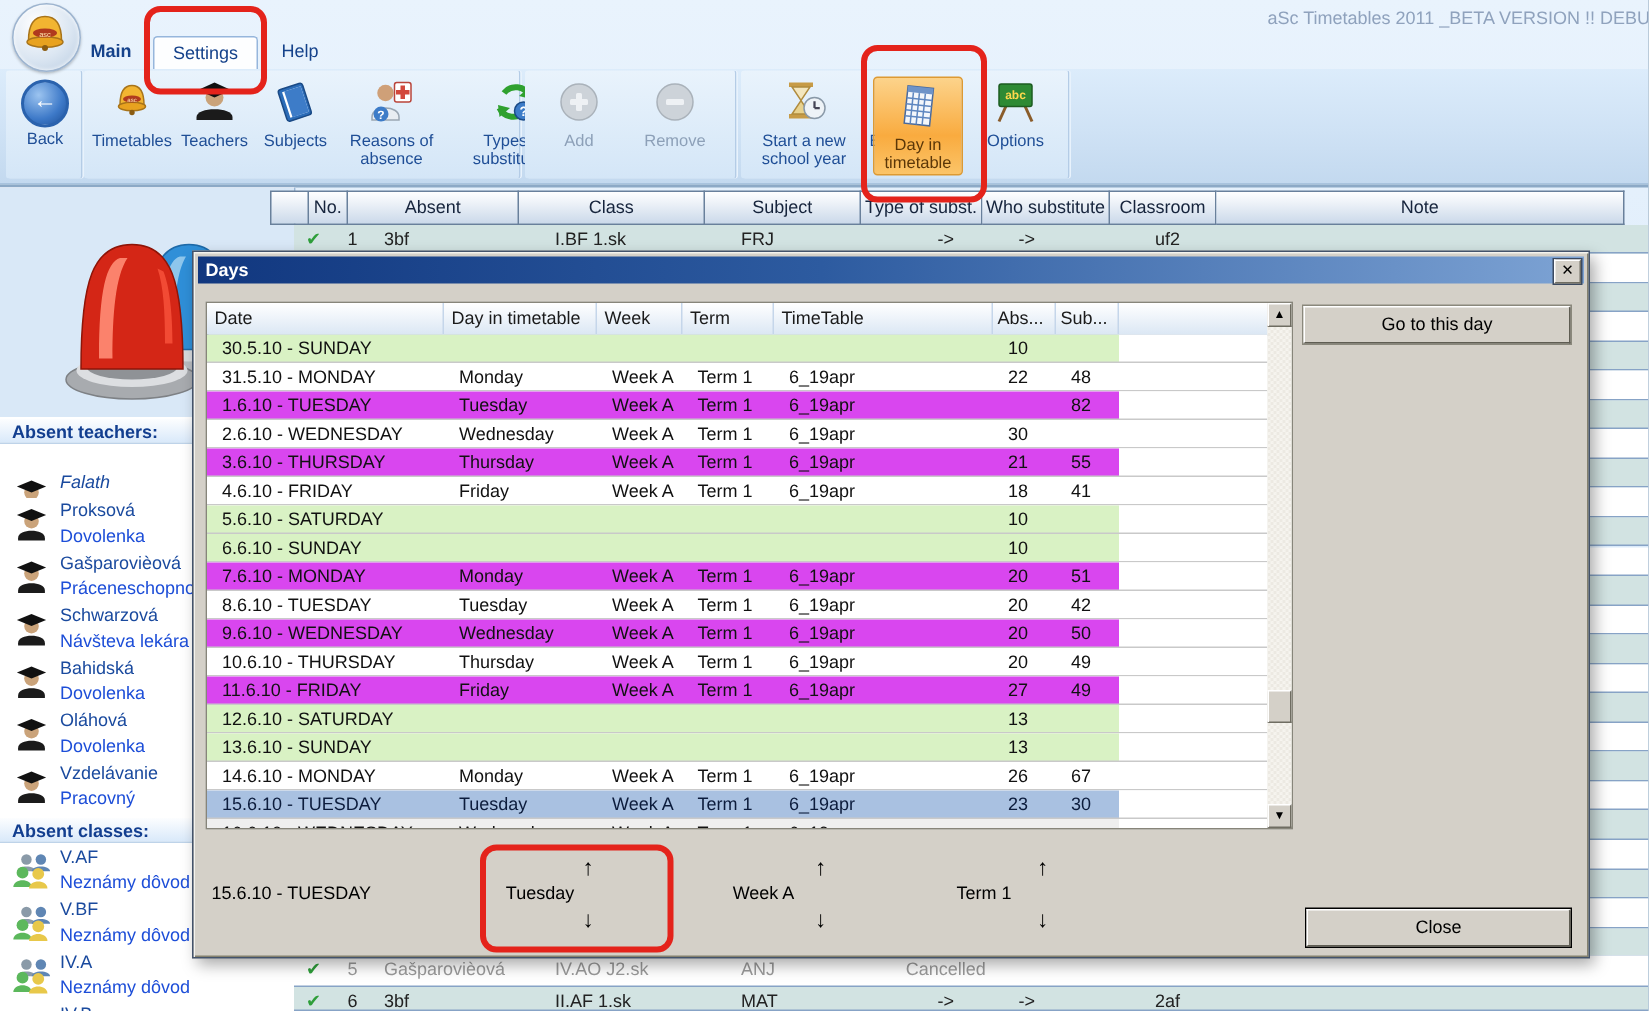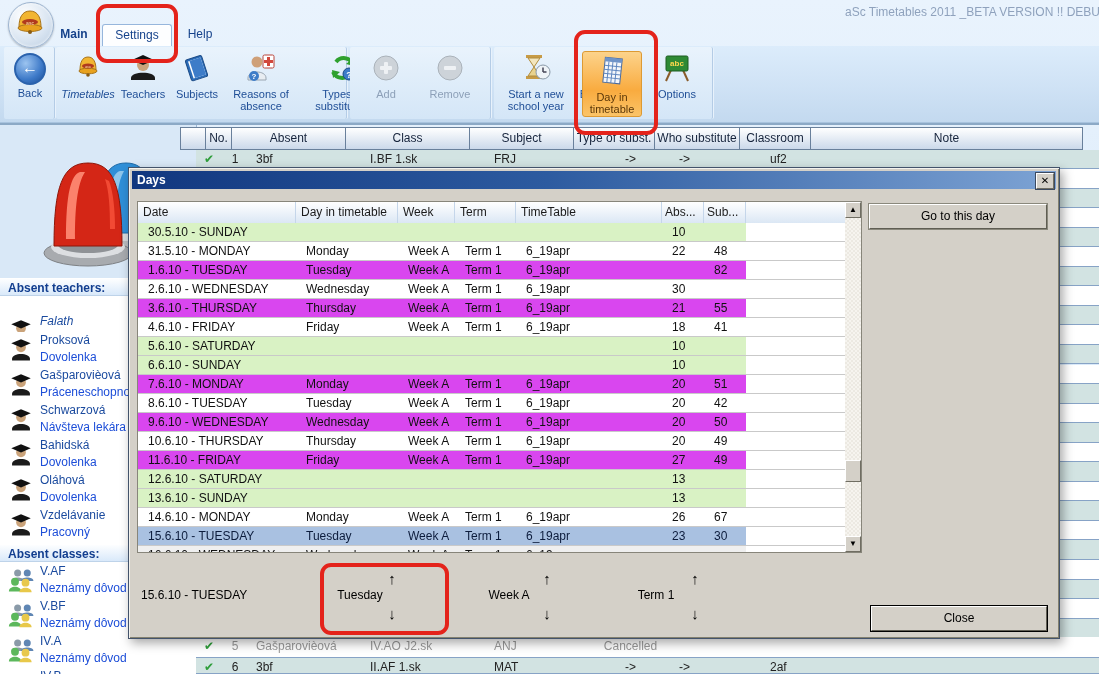--- a/index.html
+++ b/index.html
@@ -132,21 +132,21 @@
   </div>
 
   <div class="ribbon">
     <div class="rgroup g-back">
       <div class="rbtn" style="left:4px;width:44px;">
         <div class="back-circle">←</div>
         <span>Back</span>
       </div>
     </div>
     <div class="rgroup g-manage">
-      <div class="rbtn" style="left:4px;width:56px;font-style:italic;">
+      <div class="rbtn" style="left:4px;width:56px;">
         <span class="ric">
           <svg width="32" height="32" viewBox="0 0 32 32">
               <path d="M16 5 C10 5 8 11 8 18 L24 18 C24 11 22 5 16 5 Z" fill="#f2b531" stroke="#a8741a"></path>
               <ellipse cx="16" cy="19" rx="9" ry="2.8" fill="#e8a21f" stroke="#a8741a"></ellipse>
               <ellipse cx="16" cy="14" rx="6" ry="2.4" fill="#b03a1e"></ellipse>
               <text x="16" y="16" font-size="4" fill="#ffe9b0" text-anchor="middle">asc</text>
               <circle cx="16" cy="23" r="1.8" fill="#8a5c12"></circle>
             </svg>
         </span>
         <span>Timetables</span>

